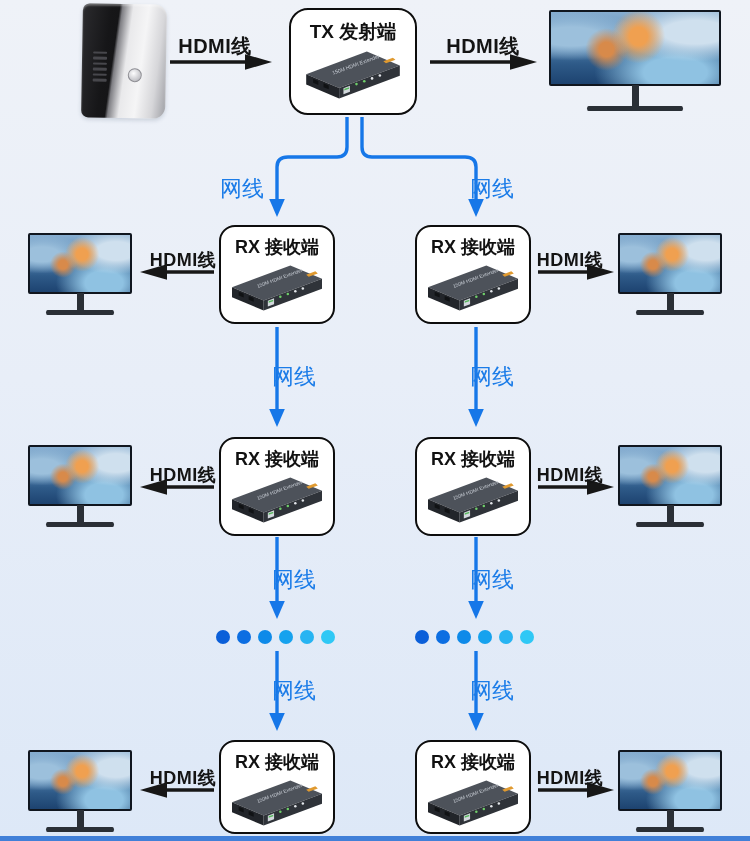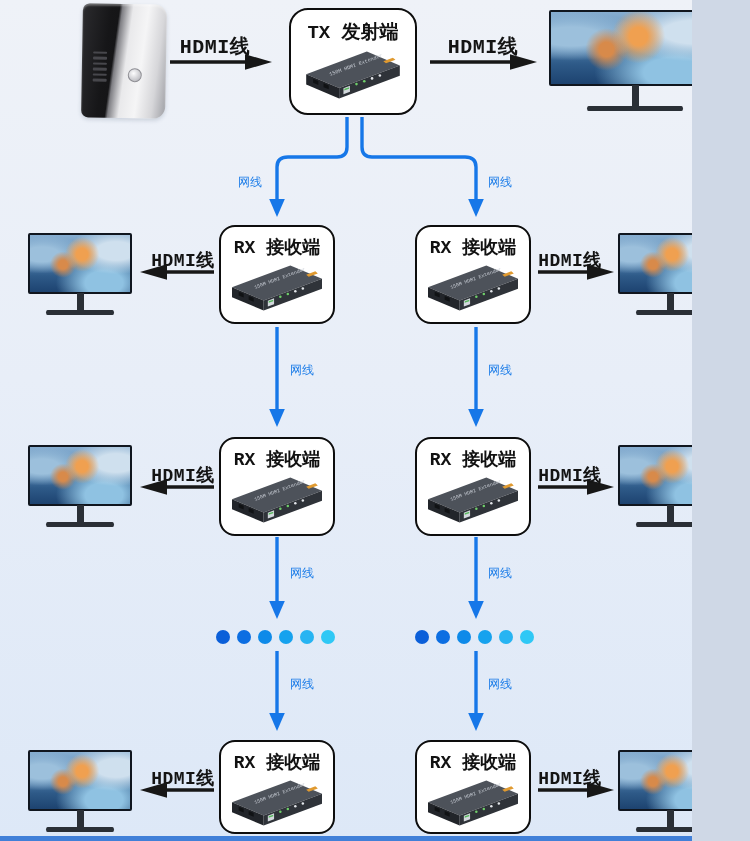--- a/index.html
+++ b/index.html
@@ -1,30 +1,30 @@
 <!DOCTYPE html>
 <html><head>
 <meta charset="utf-8">
 <style>
   html,body{margin:0;padding:0;background:#cfd8e6;}
   .canvas{
-    position:relative;width:692px;height:841px;overflow:hidden;
-    font-family:Liberation Mono, monospace;
+    position:relative;width:750px;height:841px;overflow:hidden;
+    font-family:Liberation Sans, sans-serif;
     background:linear-gradient(180deg,#eff2f8 0%,#e8eef8 45%,#dde8f7 100%);
   }
   .wires{position:absolute;left:0;top:0;pointer-events:none;}
   .blk{stroke:#171717;stroke-width:3.4px;}
   .blkhead{fill:#171717;stroke:none;}
   .blu{stroke:#1677e8;stroke-width:3.4px;fill:none;}
   .bluhead{fill:#1677e8;stroke:none;}
 
   .cable-label{position:absolute;width:110px;text-align:center;font-size:18px;
     font-weight:600;color:#141414;letter-spacing:.5px;}
   .cable-label.big{font-size:20px;}
-  .net-label{position:absolute;width:60px;text-align:center;font-size:12px;color:#1b7ce8;}
+  .net-label{position:absolute;width:60px;text-align:left;font-size:22px;color:#1b7ce8;}
 
   .node{position:absolute;background:#ffffff;border:2.5px solid #0d0d0d;
     display:flex;flex-direction:column;align-items:center;box-sizing:border-box;}
   .node.tx{border-radius:19px;}
   .node.rx{border-radius:16px;}
   .node-title{font-weight:700;color:#111;margin-top:8px;white-space:nowrap;}
   .node.tx .node-title{font-size:19px;margin-top:9px;}
   .node.rx .node-title{font-size:18px;}
   .device{margin-top:3px;}
 

